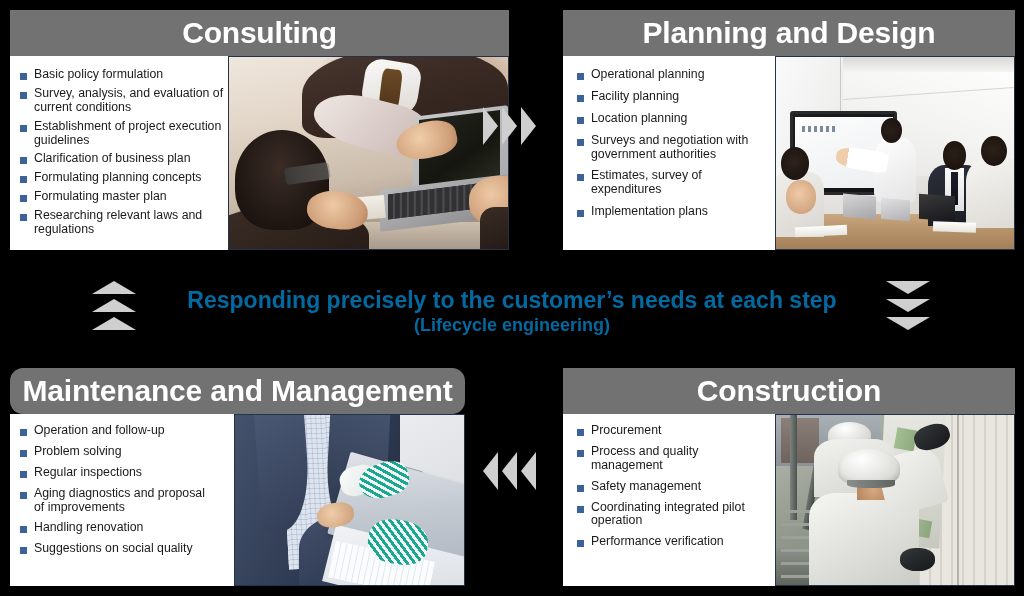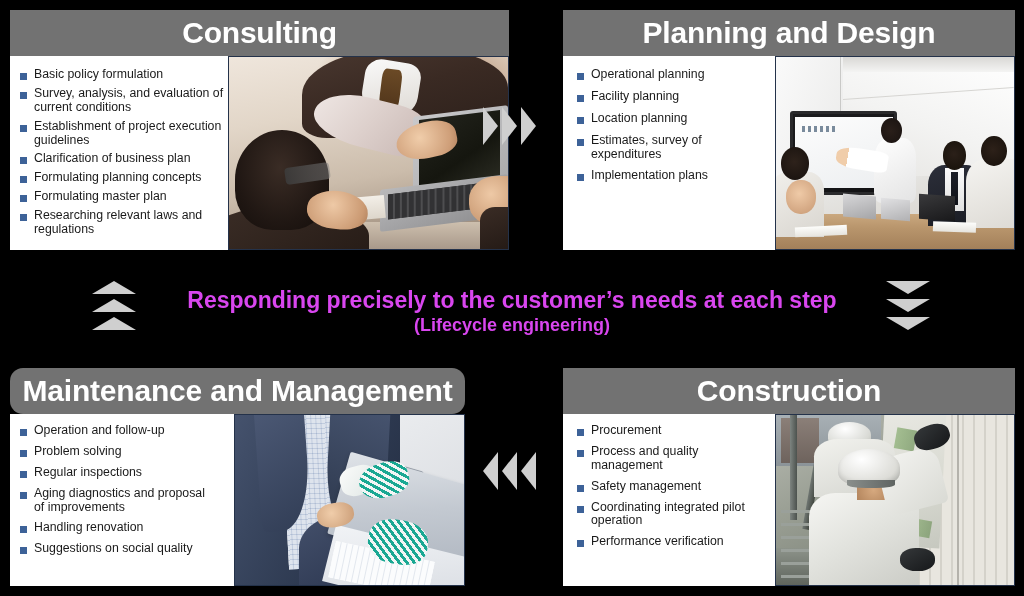--- a/index.html
+++ b/index.html
@@ -311,21 +311,21 @@
     border-right: 22px solid transparent;
     border-top: 13px solid #cfcfcf;
   }
 
   
   #banner {
     position: absolute;
     left: 0; top: 272px; width: 1024px; height: 80px;
     display: flex; align-items: center; justify-content: center;
   }
-  .banner-text { text-align: center; color: #d946ef; }
+  .banner-text { text-align: center; color: #0369a1; }
   .banner-l1 { font-size: 23px; font-weight: bold; line-height: 1.22; white-space: nowrap; }
   .banner-l2 { font-size: 18px; font-weight: bold; line-height: 1.3; }
 </style>
 </head>
 <body>
 
 <div id="slide">
 
   <div class="panel" id="panel-consulting" style="left:10px; top:10px; width:499px; height:240px;">
     <div class="panel-header" style="height:46px; font-size:30px;">Consulting</div>
@@ -397,20 +397,24 @@
           <span class="bullet-sq"></span>
           <span class="bullet-tx">Operational planning</span>
         </div>
         <div class="bullet-row">
           <span class="bullet-sq"></span>
           <span class="bullet-tx">Facility planning</span>
         </div>
         <div class="bullet-row">
           <span class="bullet-sq"></span>
           <span class="bullet-tx">Location planning</span>
+        </div>
+        <div class="bullet-row">
+          <span class="bullet-sq"></span>
+          <span class="bullet-tx">Surveys and negotiation with government authorities</span>
         </div>
         <div class="bullet-row">
           <span class="bullet-sq"></span>
           <span class="bullet-tx">Estimates, survey of expenditures</span>
         </div>
         <div class="bullet-row">
           <span class="bullet-sq"></span>
           <span class="bullet-tx">Implementation plans</span>
         </div>
       </div>

